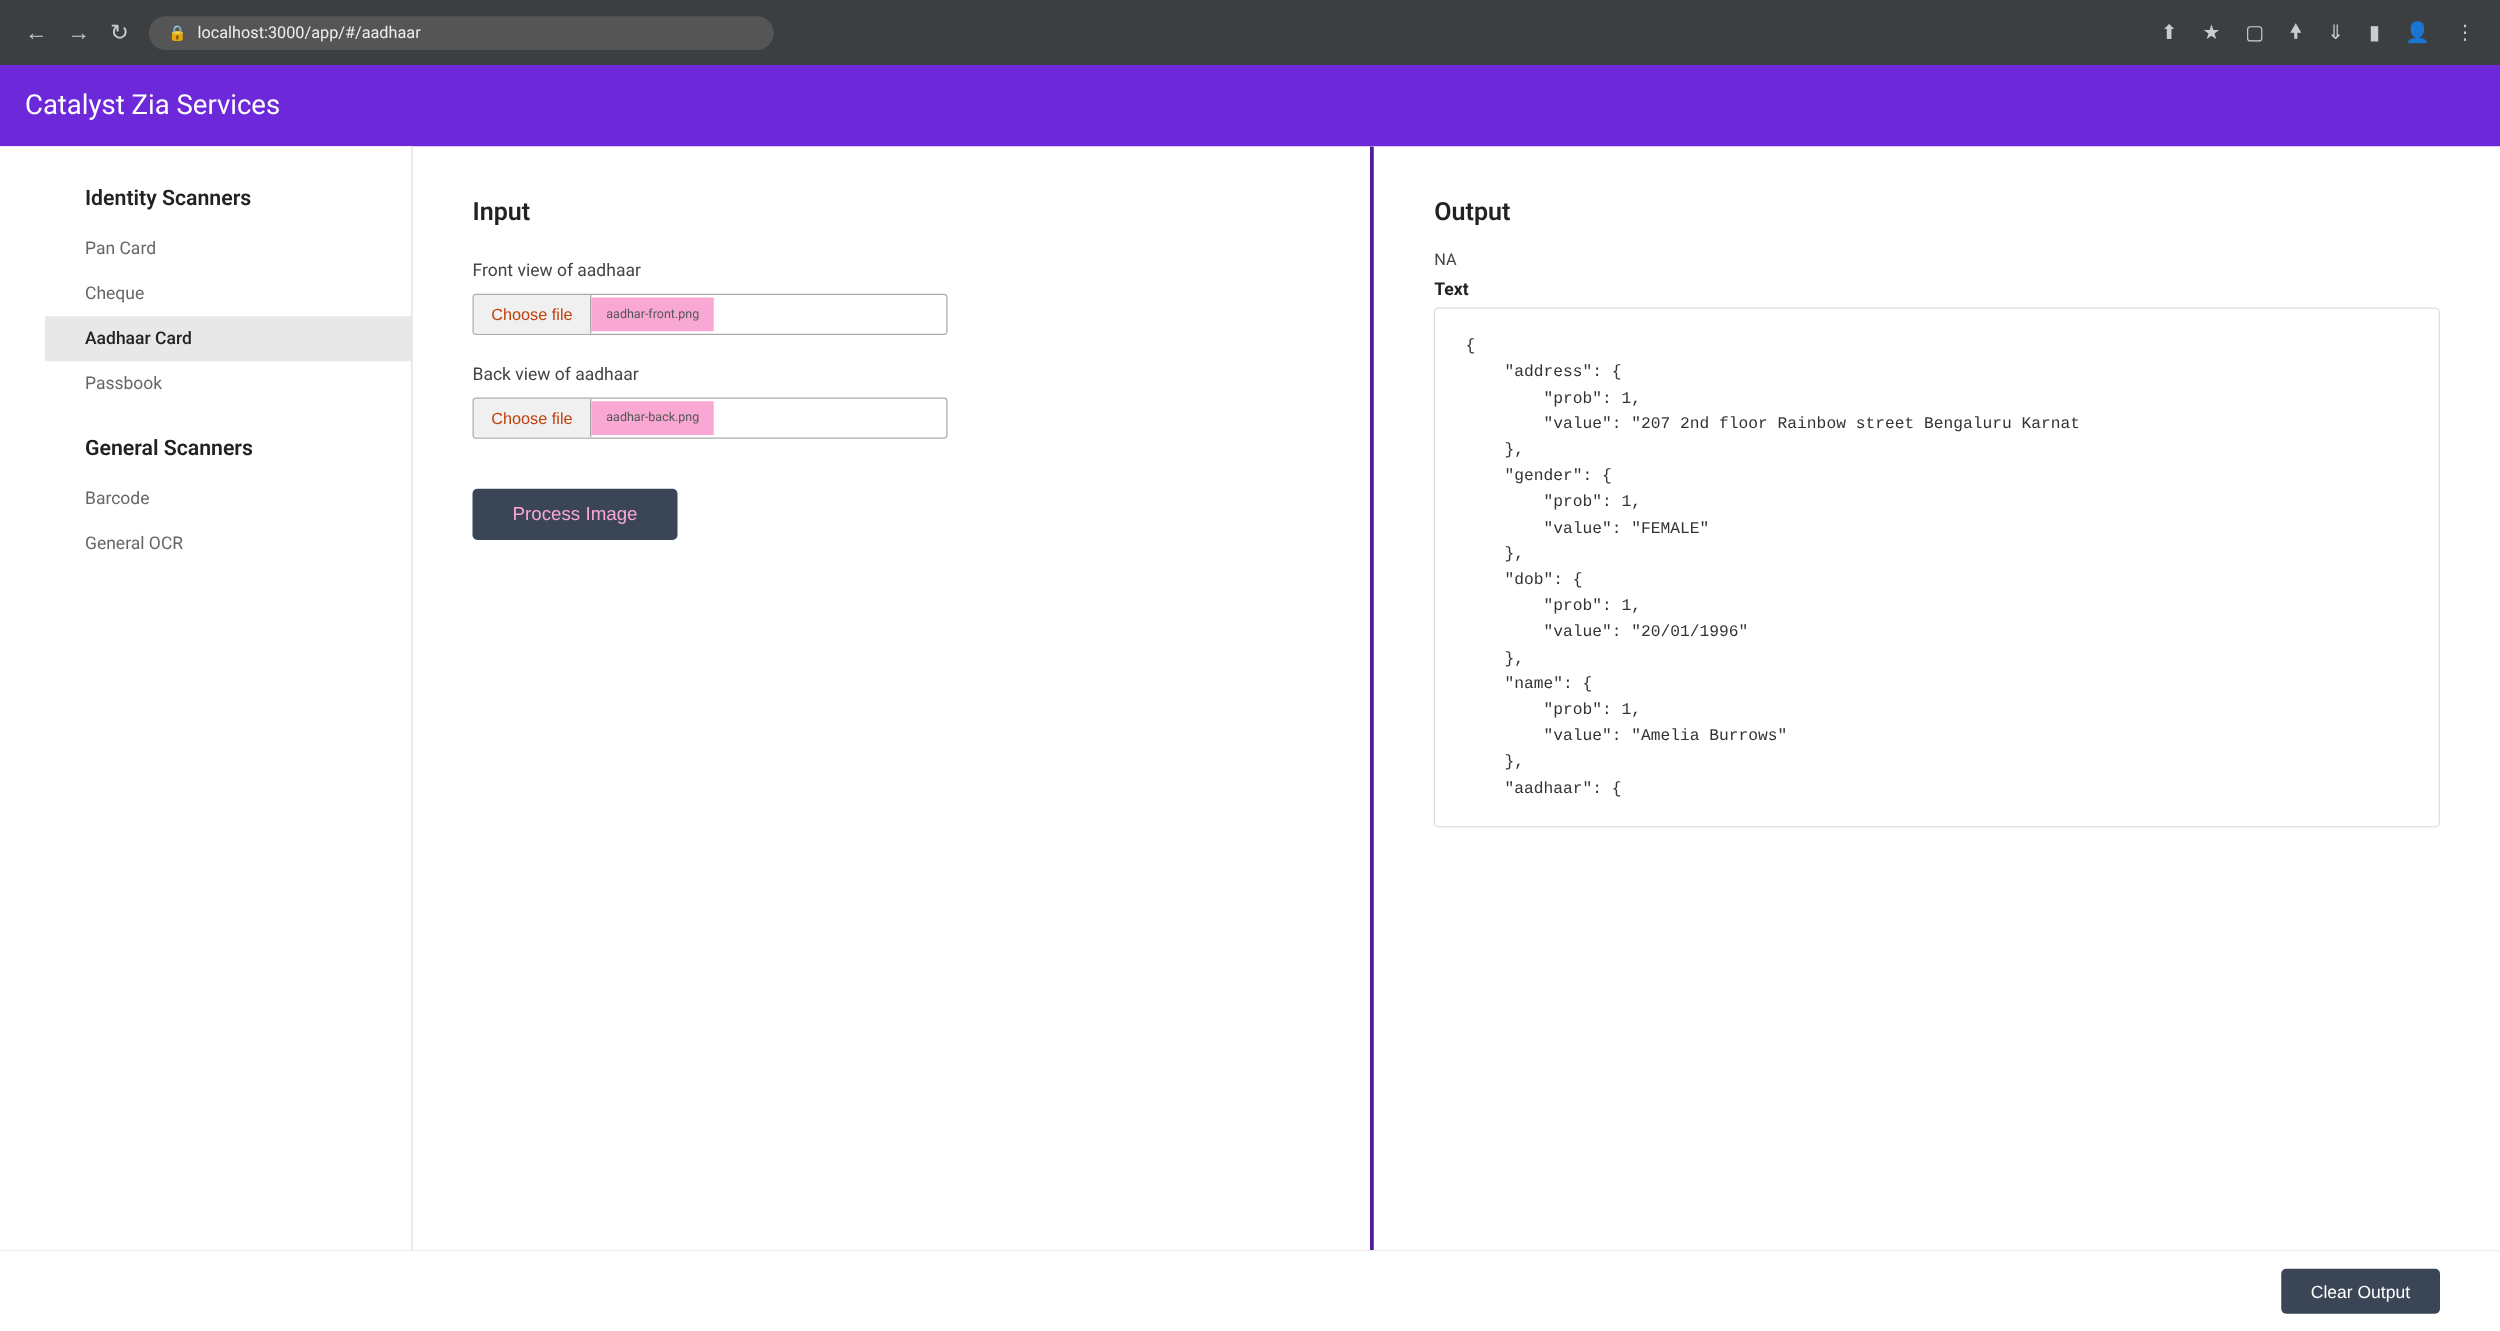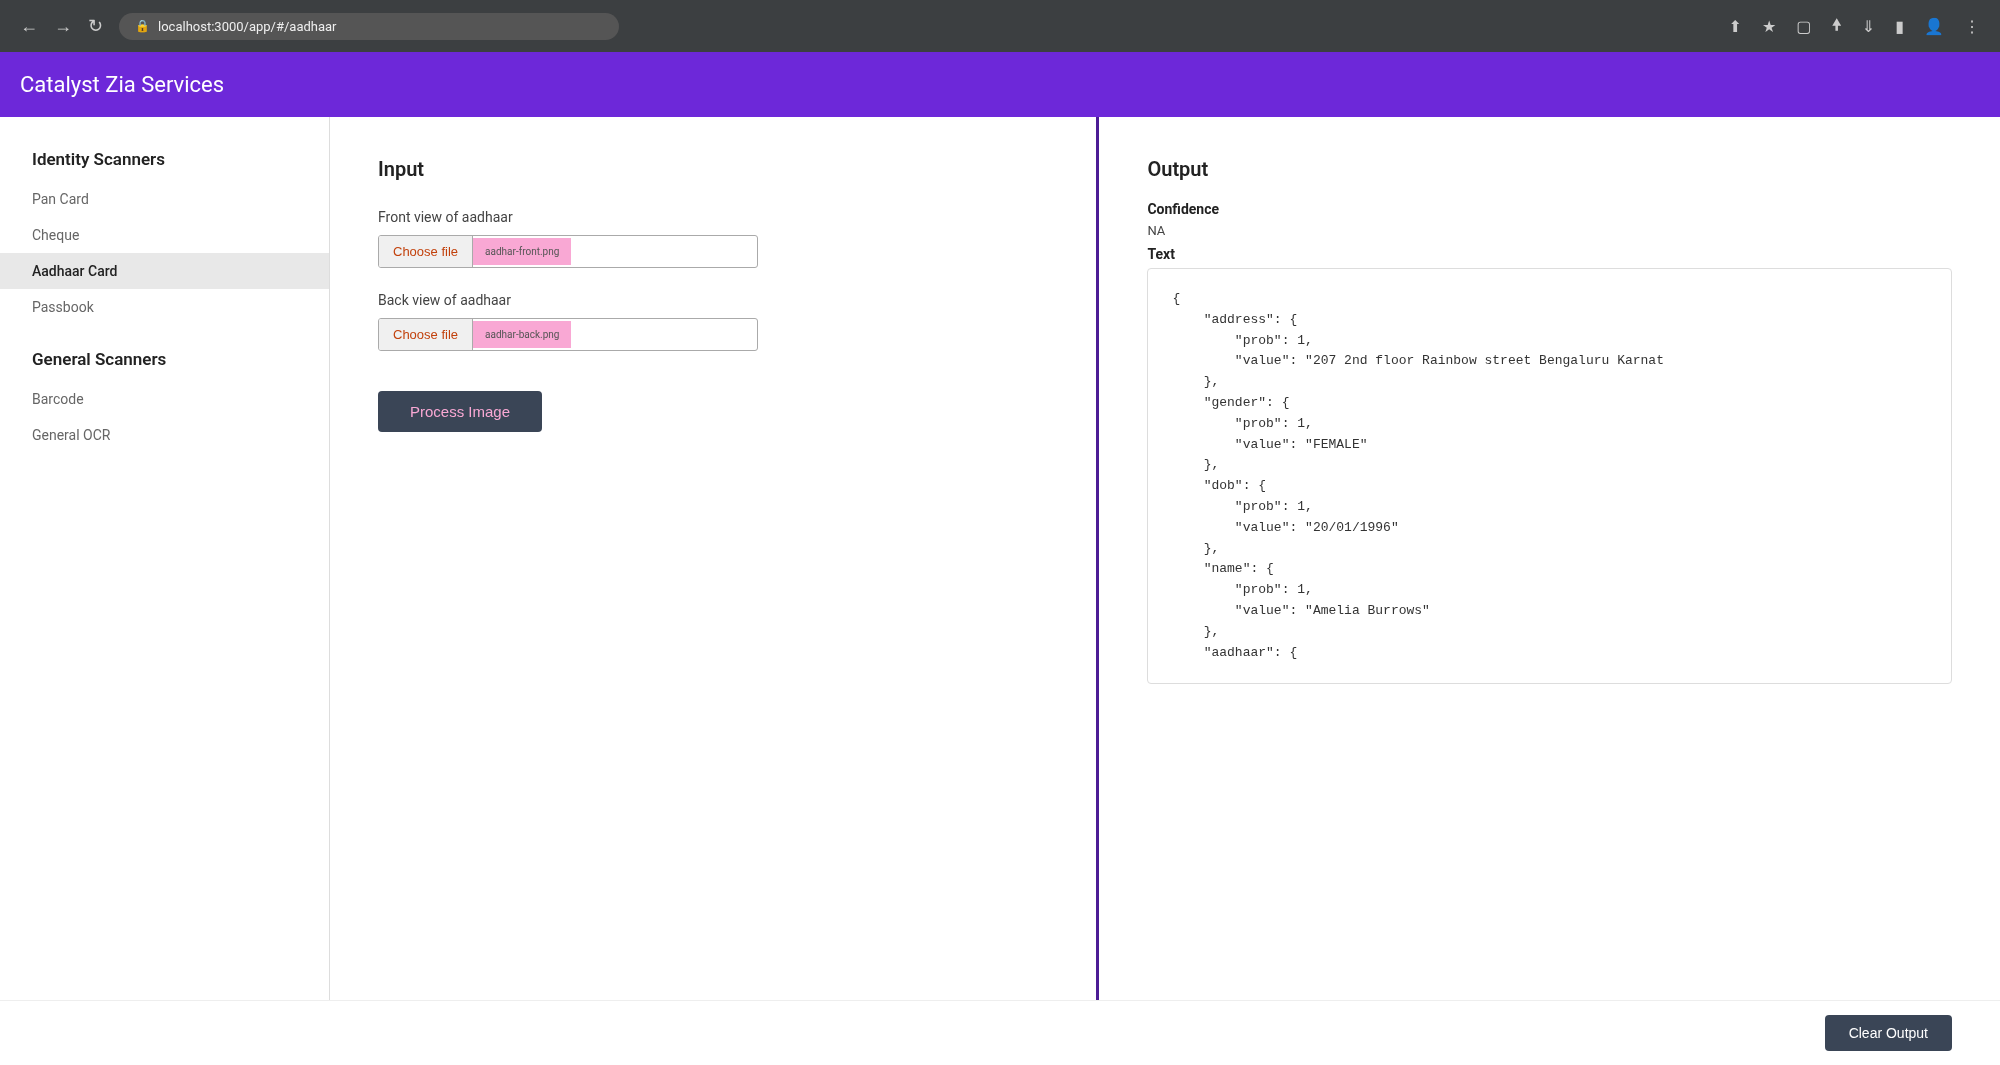--- a/index.html
+++ b/index.html
@@ -109,20 +109,21 @@
     }
 
     .sidebar-item.active {
       background: #e8e8e8;
       color: #222;
       font-weight: 500;
     }
 
     .sidebar-group {
       margin-bottom: 24px;
+      padding-left: 36px;
     }
 
     
     .input-panel {
       flex: 1;
       padding: 40px 48px;
       border-right: 3px solid #4c1d95;
     }
 
     .panel-title {
@@ -327,21 +328,20 @@
             <span class="file-name-display">aadhar-back.png</span>
           </div>
         </div>
 
         <button class="process-btn">Process Image</button>
       </div>
 
       <div class="output-panel">
         <div class="output-title">Output</div>
 
-        <div class="output-section-label">Confidence</div>
         <div class="output-value">NA</div>
 
         <div class="output-section-label">Text</div>
         <div class="output-code">{
     "address": {
         "prob": 1,
         "value": "207 2nd floor Rainbow street Bengaluru Karnat
     },
     "gender": {
         "prob": 1,

